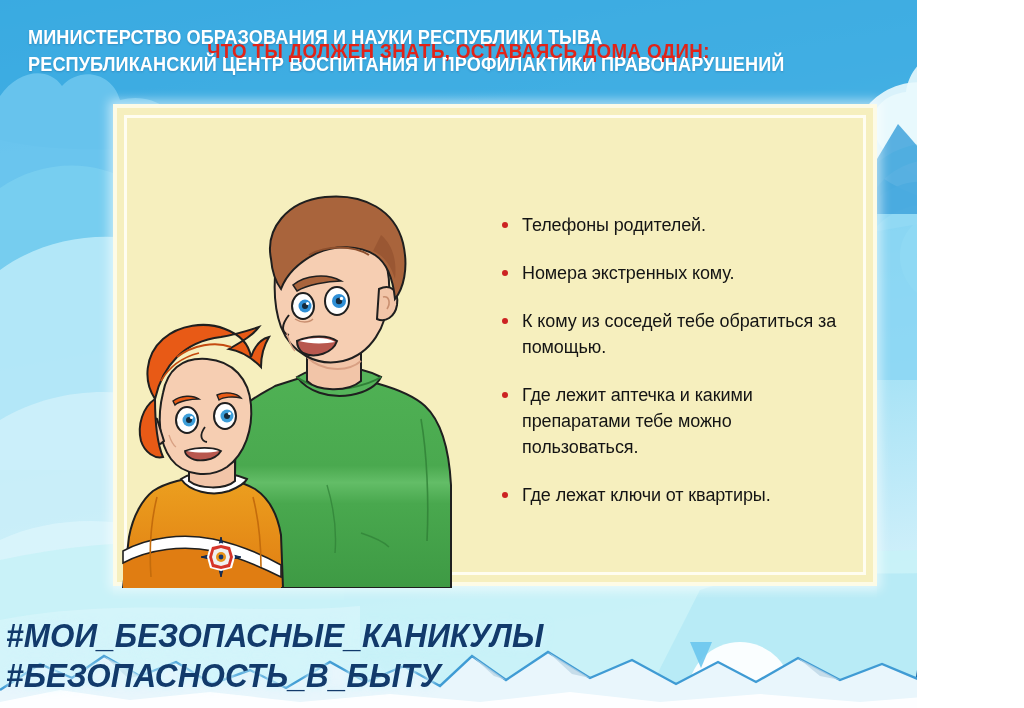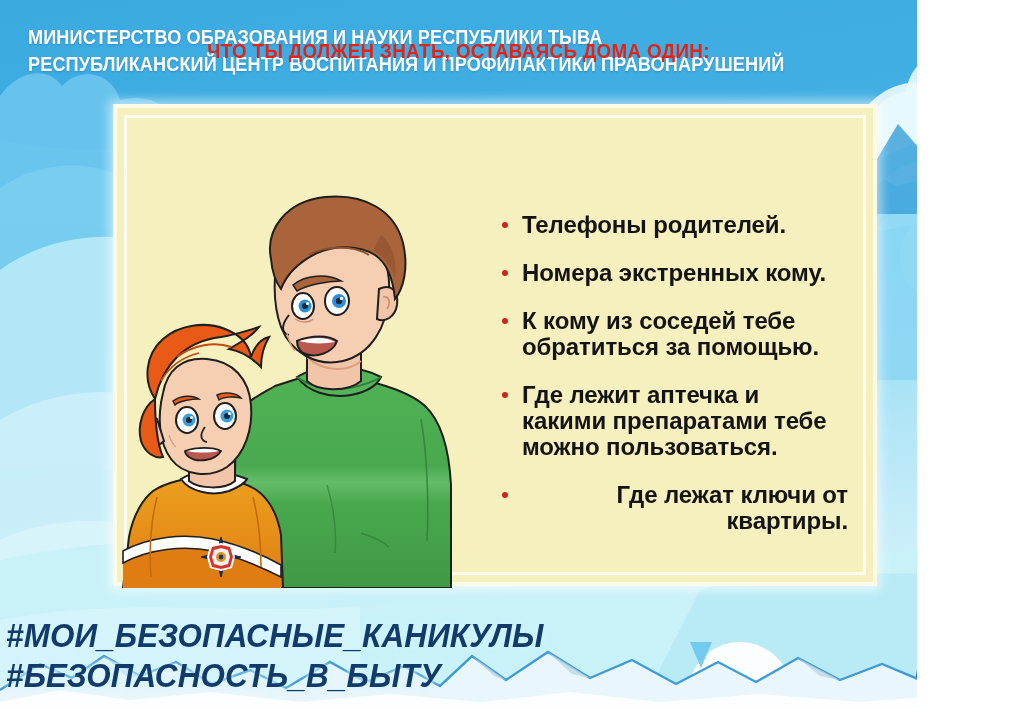--- a/index.html
+++ b/index.html
@@ -66,26 +66,26 @@
     position:absolute;
     left:498px; top:212px; width:350px;
     z-index:9;
     list-style:none;
   }
   .bullet-item {
     position:relative;
     padding-left:24px;
     margin-bottom:22px;
     color:#141414;
-    font-weight:bold;
-    font-size:24px;
+    font-weight:normal;
+    font-size:18px;
     line-height:26px;
     letter-spacing:-0.1px;
   }
-  .bullet-item:last-child { margin-bottom:4px;text-align:right; }
+  .bullet-item:last-child { margin-bottom:4px; }
   .bullet-dot {
     position:absolute; left:4px; top:10px;
     width:6px; height:6px; border-radius:50%;
     background:#cc2222;
   }
 
   
   .illustration {
     position:absolute;
     left:121px; top:185px;

